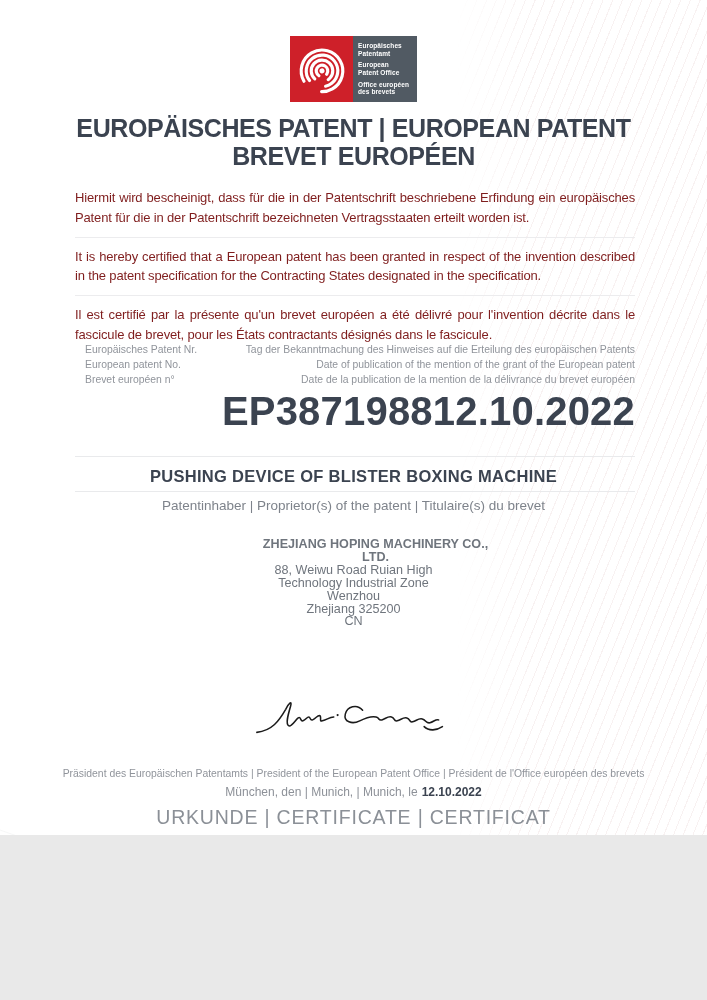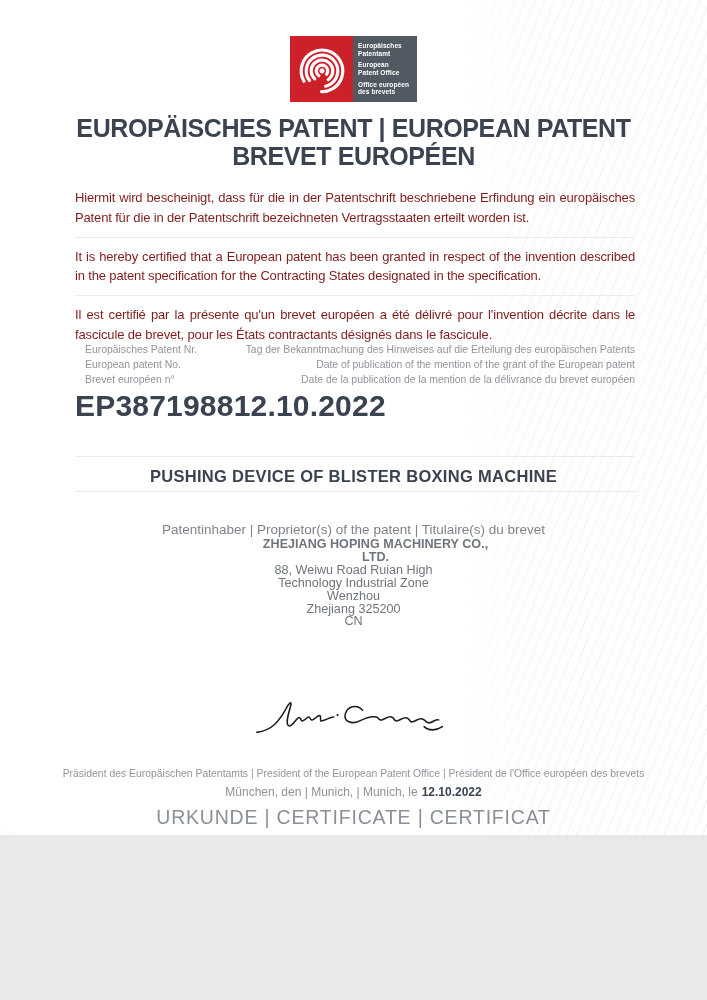--- a/index.html
+++ b/index.html
@@ -28,28 +28,28 @@
     font-size:25px;font-weight:700;line-height:28px;letter-spacing:-0.4px;color:#3b4350;}
   
   .paras{position:absolute;left:75px;right:72px;top:188px;}
   .paras p{margin:0;font-size:13px;line-height:1.52;letter-spacing:-0.15px;
     text-align:justify;color:#7f1d1d;}
   .sep{border:none;border-top:1px solid #ececee;margin:9px 0 9px 0;height:0;}
   
   .meta{position:absolute;left:85px;right:72px;top:342px;display:flex;justify-content:space-between;}
   .meta .col{font-size:10.4px;line-height:1.45;color:#90949b;white-space:nowrap;}
   .meta .col.right{text-align:right;}
-  .values{position:absolute;left:75px;right:72px;top:389px;display:flex;justify-content:flex-start;
-    font-size:30px;font-weight:700;color:#3b4350;letter-spacing:.2px;}
+  .values{position:absolute;left:75px;right:72px;top:389px;display:flex;justify-content:flex-end;
+    font-size:40px;font-weight:700;color:#3b4350;letter-spacing:.2px;}
   
   .rule{position:absolute;left:75px;right:72px;border-top:1px solid #e9eaec;height:0;}
   .invention-title{position:absolute;left:0;right:0;top:467px;text-align:center;
     font-size:16.5px;font-weight:700;letter-spacing:.3px;color:#3b4350;}
   .proprietor-label{position:absolute;left:0;right:0;top:498px;text-align:center;
-    font-size:13.5px;color:#7e838b;margin-top:24px;}
+    font-size:13.5px;color:#7e838b;}
   .proprietor{position:absolute;left:0;right:0;top:538px;text-align:center;
     font-size:12.6px;line-height:12.9px;color:#6f757d;}
   .proprietor .b{font-weight:700;padding-left:44px;}
   
   .sig{position:absolute;left:246px;top:692px;}
   .sig-name{position:absolute;left:0;right:0;top:740px;text-align:center;
     font-size:14.5px;font-weight:700;color:#272b31;}
   .president{position:absolute;left:0;right:0;top:768px;text-align:center;
     font-size:10.4px;color:#90949b;}
   .munich{position:absolute;left:0;right:0;top:785px;text-align:center;

